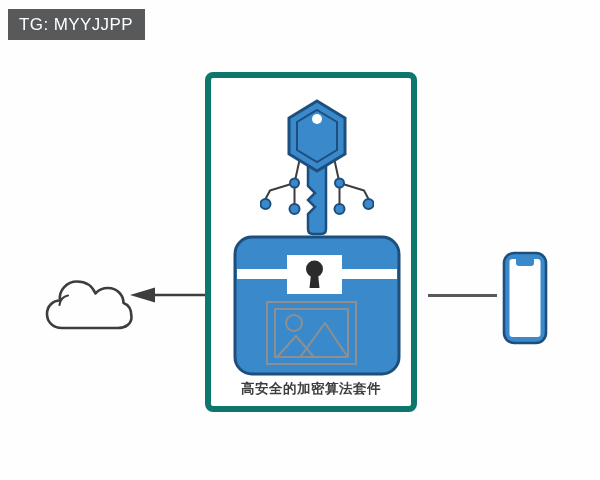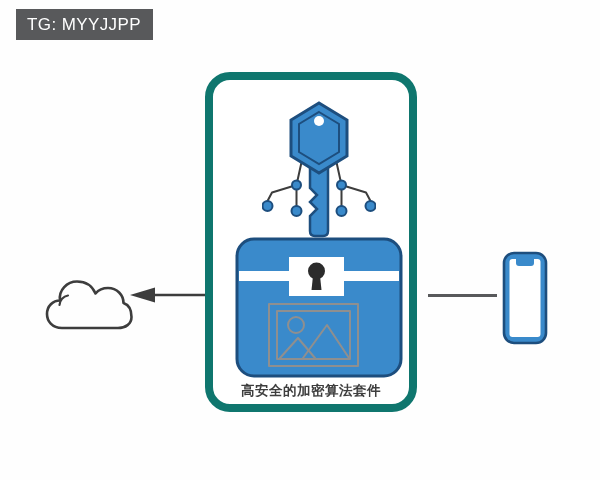--- a/index.html
+++ b/index.html
@@ -12,26 +12,26 @@
     --text-dark:#3e3e3e;
   }
   html,body{margin:0;padding:0;}
   body{font-family:"Liberation Sans","DejaVu Sans",sans-serif;background:#fff;}
   .stage{position:relative;width:600px;height:480px;background:#fefefe;overflow:hidden;}
 
   .badge{
     position:absolute;background:var(--badge-gray);color:#fff;
     display:flex;align-items:center;font-size:17px;letter-spacing:.4px;
   }
-  .badge-tg{left:16px;top:9px;width:126px;height:31px;padding-left:11px;}
+  .badge-tg{left:8px;top:9px;width:126px;height:31px;padding-left:11px;}
   .badge-site{left:344px;top:437px;width:256px;height:36px;justify-content:center;}
 
   .card{
     position:absolute;left:205px;top:72px;width:212px;height:340px;
-    background:#fff;border:8px solid #0f766e;border-radius:25px;box-sizing:border-box;font-family:Liberation Serif, serif;
+    background:#fff;border:6px solid #0f766e;border-radius:8px;box-sizing:border-box;font-family:Liberation Serif, serif;
   }
   .key-svg{position:absolute;left:49px;top:20px;}
   .vault-svg{position:absolute;left:20px;top:157px;}
   .caption{
     position:absolute;left:0;top:302px;width:100%;text-align:center;
     font-size:13.5px;font-weight:bold;color:var(--text-dark);letter-spacing:.5px;
   }
 
   .cloud-svg{position:absolute;left:44px;top:276px;}
   .arrow-svg{position:absolute;left:128px;top:286px;}

